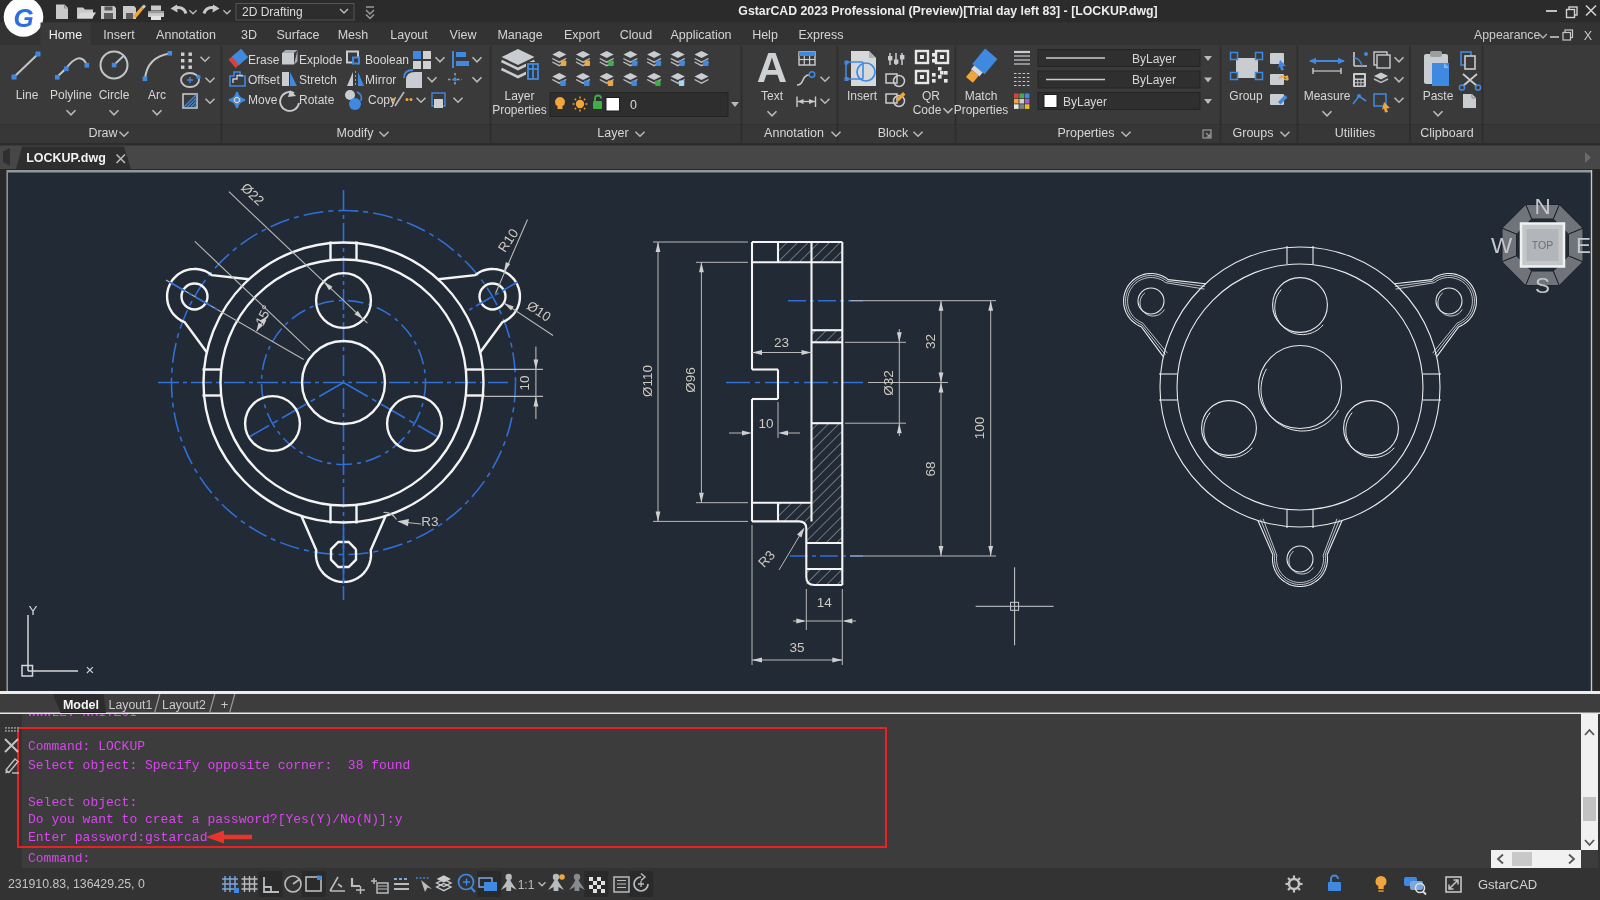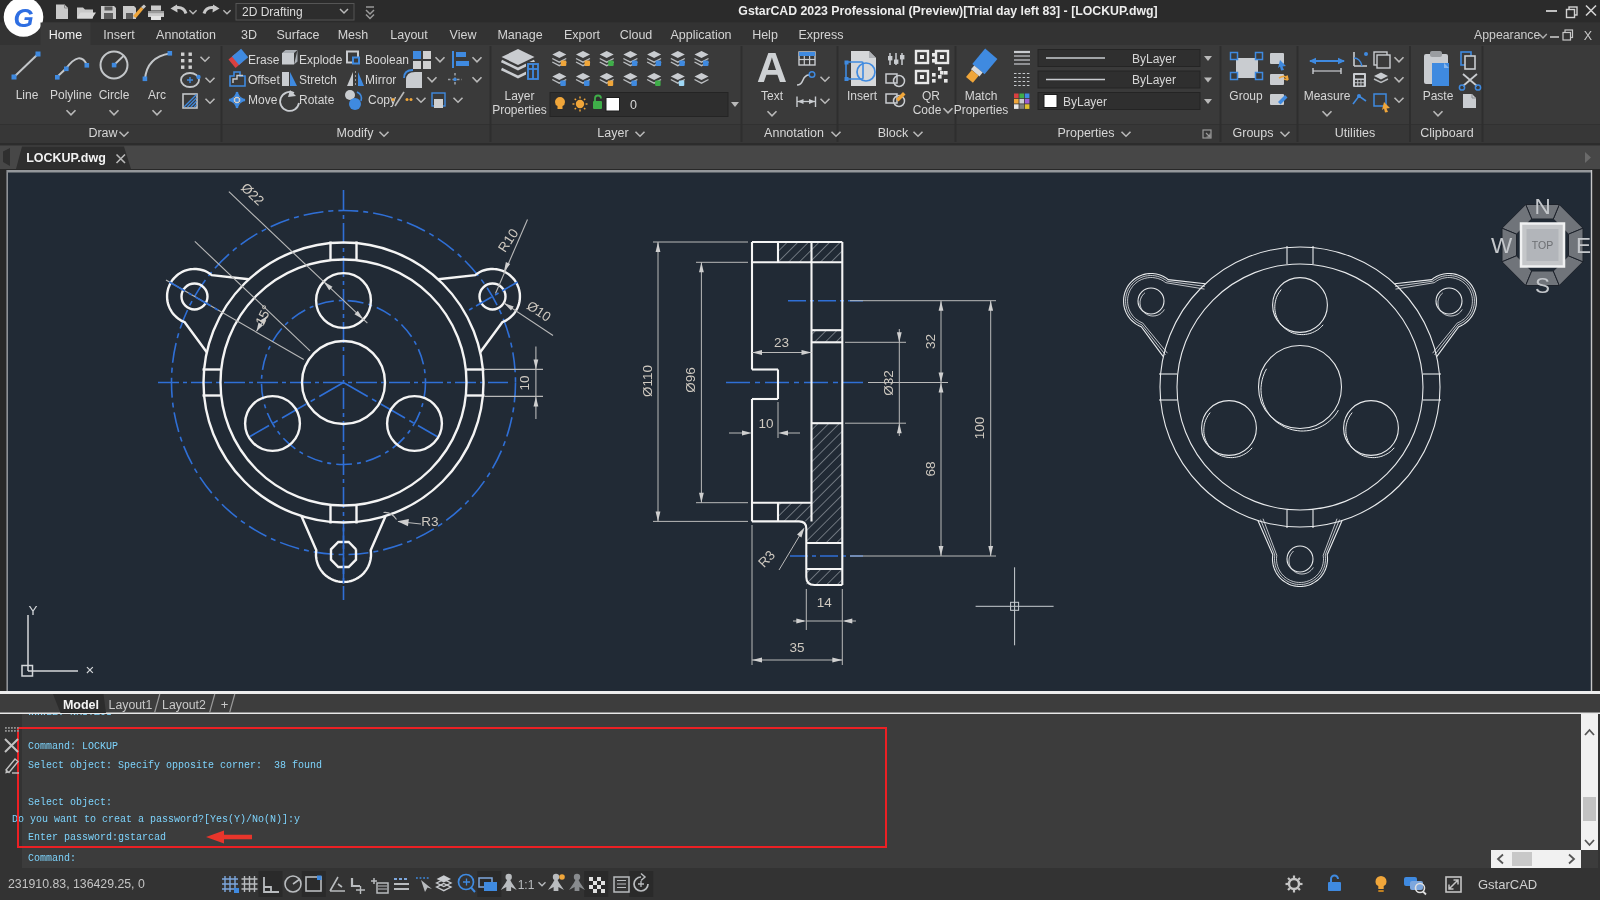--- a/index.html
+++ b/index.html
@@ -1,16 +1,16 @@
 <!DOCTYPE html>
 <html><head><meta charset="utf-8"><style>
 html,body{margin:0;padding:0;width:1600px;height:900px;overflow:hidden;background:#333;font-family:"Liberation Sans",sans-serif;}
 #root{position:relative;width:1600px;height:900px;}
 .abs{position:absolute;}
-.mono{font-family:"Liberation Mono",monospace;font-size:10px;color:#7dd3fc;white-space:pre;line-height:15px;}
+.mono{font-family:"Liberation Mono",monospace;font-size:13px;color:#d946ef;white-space:pre;line-height:15px;}
 </style></head><body>
 <div id="root">
 <svg class="abs" style="left:0;top:0" width="1600" height="169" viewBox="0 0 1600 169" font-family="Liberation Sans, sans-serif">
 <rect x="0" y="0" width="1600" height="22.5" fill="#2b2b2b"></rect>
 <rect x="0" y="22.5" width="1600" height="22.5" fill="#333333"></rect>
 <rect x="0" y="45" width="1600" height="79" fill="#3a3a3a"></rect>
 <rect x="0" y="124" width="1600" height="19" fill="#373737"></rect>
 <line x1="0" y1="124.5" x2="1600" y2="124.5" stroke="#313131" stroke-width="1"></line>
 <rect x="0" y="143" width="1600" height="2.5" fill="#2c2c2c"></rect>
 <rect x="0" y="145.5" width="1600" height="23.5" fill="#474747"></rect>
@@ -642,21 +642,21 @@
 <line x1="234.8" y1="694" x2="229.5" y2="713" stroke="#9a9a9a" stroke-width="1.2"></line>
 </svg>
 <div class="abs" style="left:0;top:714px;width:1600px;height:154px;background:#333333">
 <div class="abs" style="left:22px;top:0;width:1559px;height:152px;background:#3c3c3c;border-bottom:1px solid #5a5a5a"></div>
 <div class="abs" style="left:28px;top:0;width:215px;height:7px;overflow:hidden">
         <div class="mono" style="position:absolute;top:-9px;left:0">WWWLE: NKITZOI</div>
       </div>
 <div class="mono abs" style="left:28px;top:24.6px">Command:&nbsp;LOCKUP</div>
 <div class="mono abs" style="left:28px;top:44px">Select&nbsp;object:&nbsp;Specify&nbsp;opposite&nbsp;corner:&nbsp;&nbsp;38&nbsp;found</div>
 <div class="mono abs" style="left:28px;top:81px">Select&nbsp;object:</div>
-<div class="mono abs" style="left:12px;top:97.8px">Do&nbsp;you&nbsp;want&nbsp;to&nbsp;creat&nbsp;a&nbsp;password?[Yes(Y)/No(N)]:y</div>
+<div class="mono abs" style="left:28px;top:97.8px">Do&nbsp;you&nbsp;want&nbsp;to&nbsp;creat&nbsp;a&nbsp;password?[Yes(Y)/No(N)]:y</div>
 <div class="mono abs" style="left:28px;top:116.1px">Enter&nbsp;password:gstarcad</div>
 <div class="mono abs" style="left:28px;top:137px">Command:</div>
 <div class="abs" style="left:17px;top:13px;width:866px;height:117px;border:2.5px solid #ec2024"></div>
 <svg class="abs" style="left:200px;top:114px" width="60" height="18">
         <polygon points="6,9 24,2.5 24,6.8 52,6.8 52,11.2 24,11.2 24,15.5" fill="#e8352b"></polygon>
       </svg>
 <svg class="abs" style="left:0;top:0" width="22" height="70">
 <rect x="5" y="13" width="1.8" height="1.8" fill="#8f8f8f"></rect>
 <rect x="8" y="13" width="1.8" height="1.8" fill="#8f8f8f"></rect>
 <rect x="11" y="13" width="1.8" height="1.8" fill="#8f8f8f"></rect>

